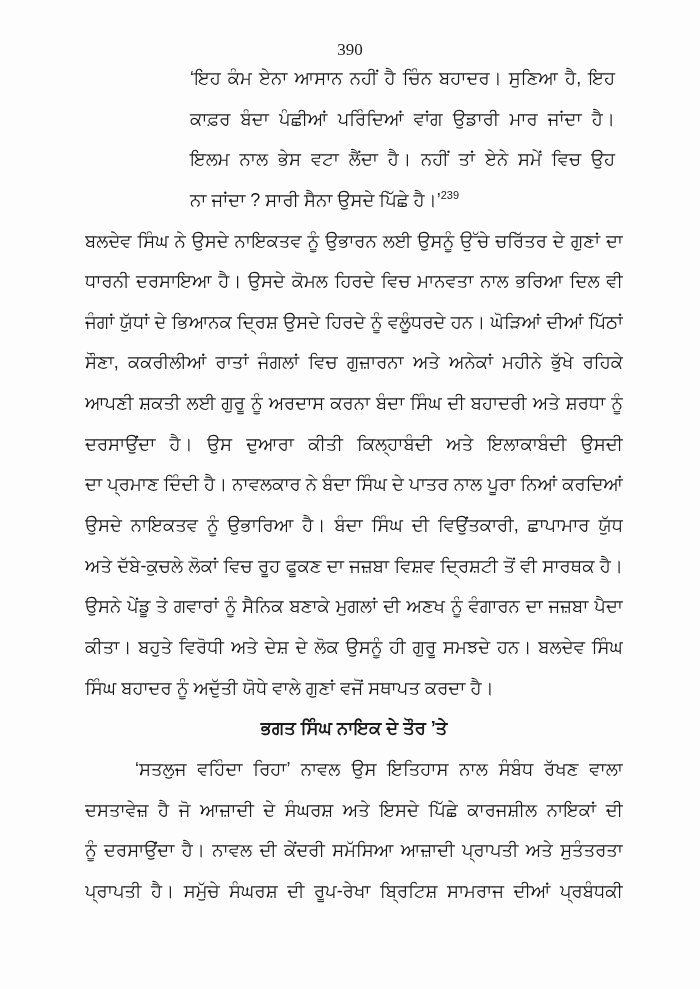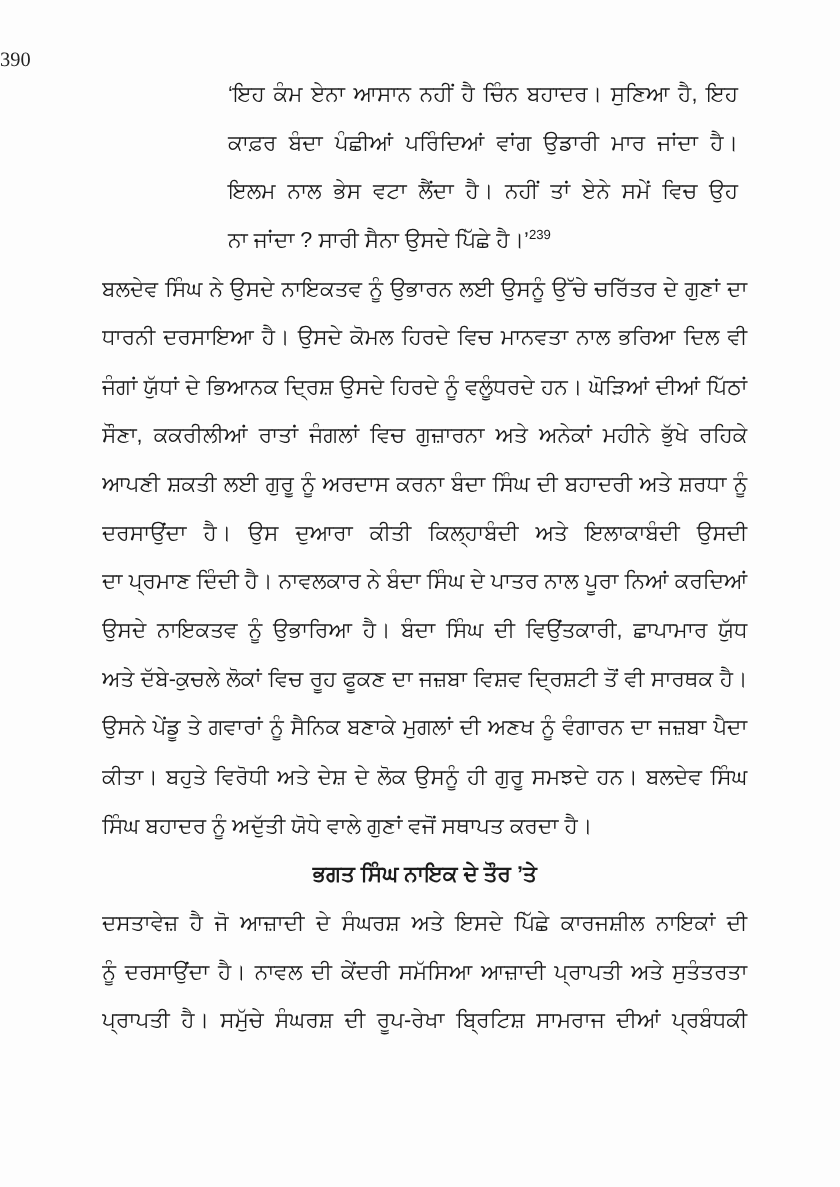--- a/index.html
+++ b/index.html
@@ -10,21 +10,21 @@
     font-family: "Liberation Sans", sans-serif;
     position: relative;
     overflow: hidden;
   }
   .page {
     position: absolute; inset: 0;
     background: #fdfdfd;
   }
   .page-number {
     position: absolute; top: 40px; left: 0; width: 100%;
-    text-align: left;
+    text-align: center;
     font-family: "Liberation Serif", serif;
     font-size: 17px;
     color: #232323;
   }
   .content {
     position: absolute; left: 85px; top: 58px; width: 538px;
   }
   .line {
     box-sizing: border-box;
     width: 100%;
@@ -76,19 +76,20 @@
       <div class="line">ਉਸਦੇ ਨਾਇਕਤਵ ਨੂੰ ਉਭਾਰਿਆ ਹੈ। ਬੰਦਾ ਸਿੰਘ ਦੀ ਵਿਉਂਤਕਾਰੀ, ਛਾਪਾਮਾਰ ਯੁੱਧ ਪ੍ਰਣਾਲੀ</div>
       <div class="line">ਅਤੇ ਦੱਬੇ-ਕੁਚਲੇ ਲੋਕਾਂ ਵਿਚ ਰੂਹ ਫੂਕਣ ਦਾ ਜਜ਼ਬਾ ਵਿਸ਼ਵ ਦ੍ਰਿਸ਼ਟੀ ਤੋਂ ਵੀ ਸਾਰਥਕ ਹੈ।</div>
       <div class="line">ਉਸਨੇ ਪੇਂਡੂ ਤੇ ਗਵਾਰਾਂ ਨੂੰ ਸੈਨਿਕ ਬਣਾਕੇ ਮੁਗਲਾਂ ਦੀ ਅਣਖ ਨੂੰ ਵੰਗਾਰਨ ਦਾ ਜਜ਼ਬਾ ਪੈਦਾ</div>
       <div class="line">ਕੀਤਾ। ਬਹੁਤੇ ਵਿਰੋਧੀ ਅਤੇ ਦੇਸ਼ ਦੇ ਲੋਕ ਉਸਨੂੰ ਹੀ ਗੁਰੂ ਸਮਝਦੇ ਹਨ। ਬਲਦੇਵ ਸਿੰਘ ਬੰਦਾ</div>
       <div class="line ragged">ਸਿੰਘ ਬਹਾਦਰ ਨੂੰ ਅਦੁੱਤੀ ਯੋਧੇ ਵਾਲੇ ਗੁਣਾਂ ਵਜੋਂ ਸਥਾਪਤ ਕਰਦਾ ਹੈ।</div>
     </div>
 
     <div class="line heading">ਭਗਤ ਸਿੰਘ ਨਾਇਕ ਦੇ ਤੌਰ ’ਤੇ</div>
 
     <div>
+      <div class="line indent">‘ਸਤਲੁਜ ਵਹਿੰਦਾ ਰਿਹਾ’ ਨਾਵਲ ਉਸ ਇਤਿਹਾਸ ਨਾਲ ਸੰਬੰਧ ਰੱਖਣ ਵਾਲਾ</div>
       <div class="line">ਦਸਤਾਵੇਜ਼ ਹੈ ਜੋ ਆਜ਼ਾਦੀ ਦੇ ਸੰਘਰਸ਼ ਅਤੇ ਇਸਦੇ ਪਿੱਛੇ ਕਾਰਜਸ਼ੀਲ ਨਾਇਕਾਂ ਦੀ ਕੁਰਬਾਨੀ</div>
       <div class="line">ਨੂੰ ਦਰਸਾਉਂਦਾ ਹੈ। ਨਾਵਲ ਦੀ ਕੇਂਦਰੀ ਸਮੱਸਿਆ ਆਜ਼ਾਦੀ ਪ੍ਰਾਪਤੀ ਅਤੇ ਸੁਤੰਤਰਤਾ</div>
       <div class="line">ਪ੍ਰਾਪਤੀ ਹੈ। ਸਮੁੱਚੇ ਸੰਘਰਸ਼ ਦੀ ਰੂਪ-ਰੇਖਾ ਬ੍ਰਿਟਿਸ਼ ਸਾਮਰਾਜ ਦੀਆਂ ਪ੍ਰਬੰਧਕੀ ਕਮਜ਼ੋਰੀਆਂ</div>
     </div>
 
   </div>
 </div>
 
 </body></html>

